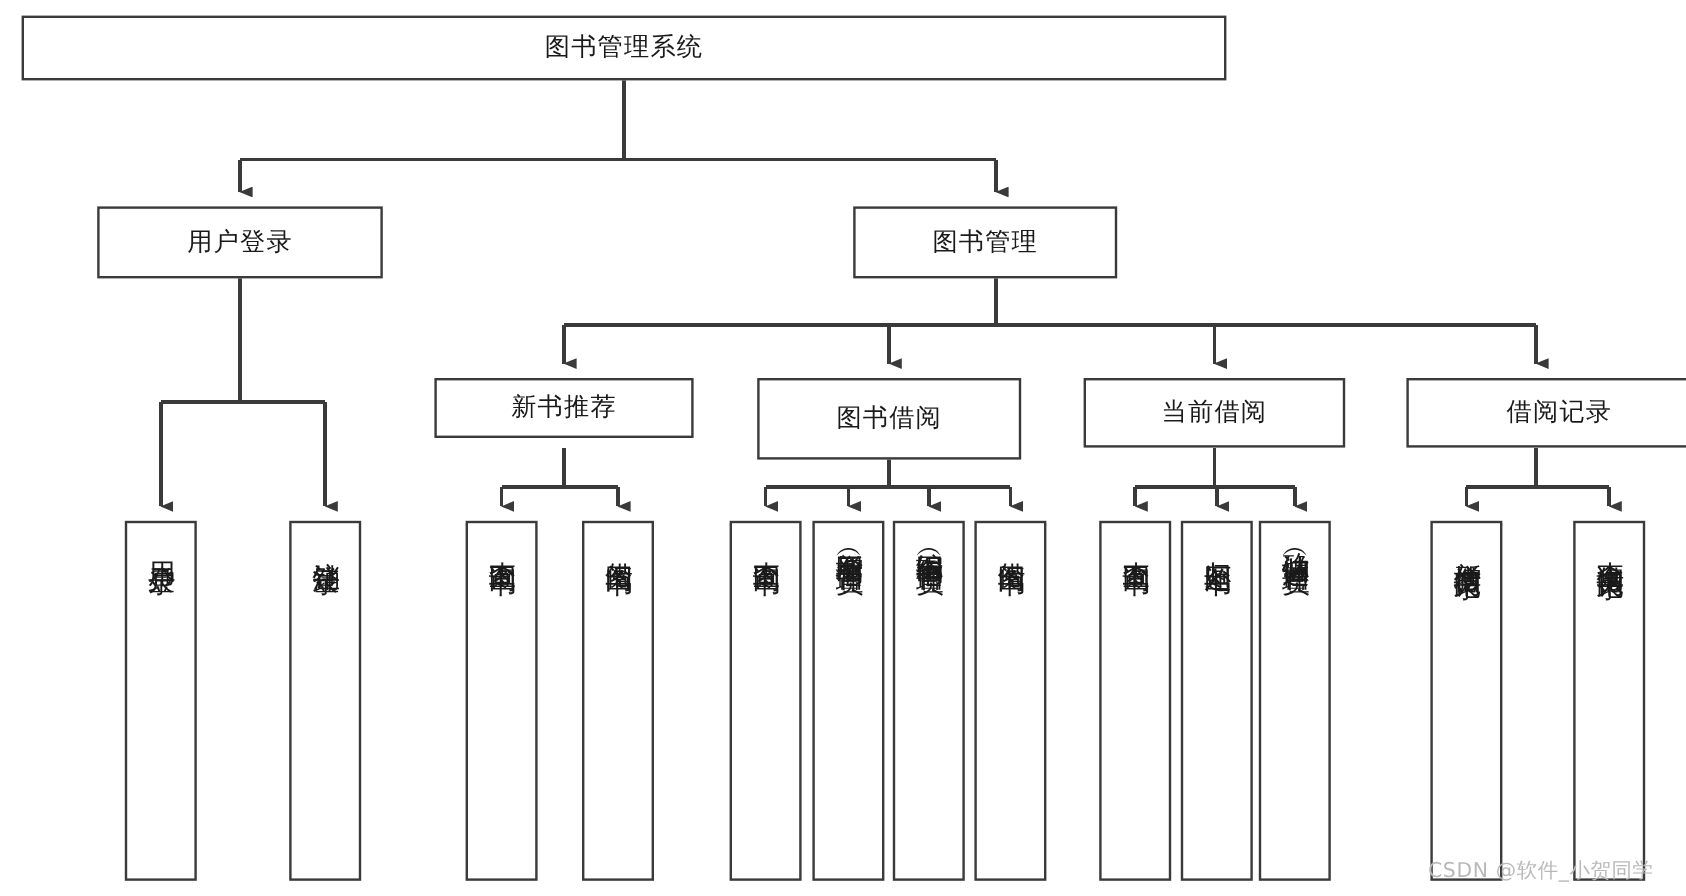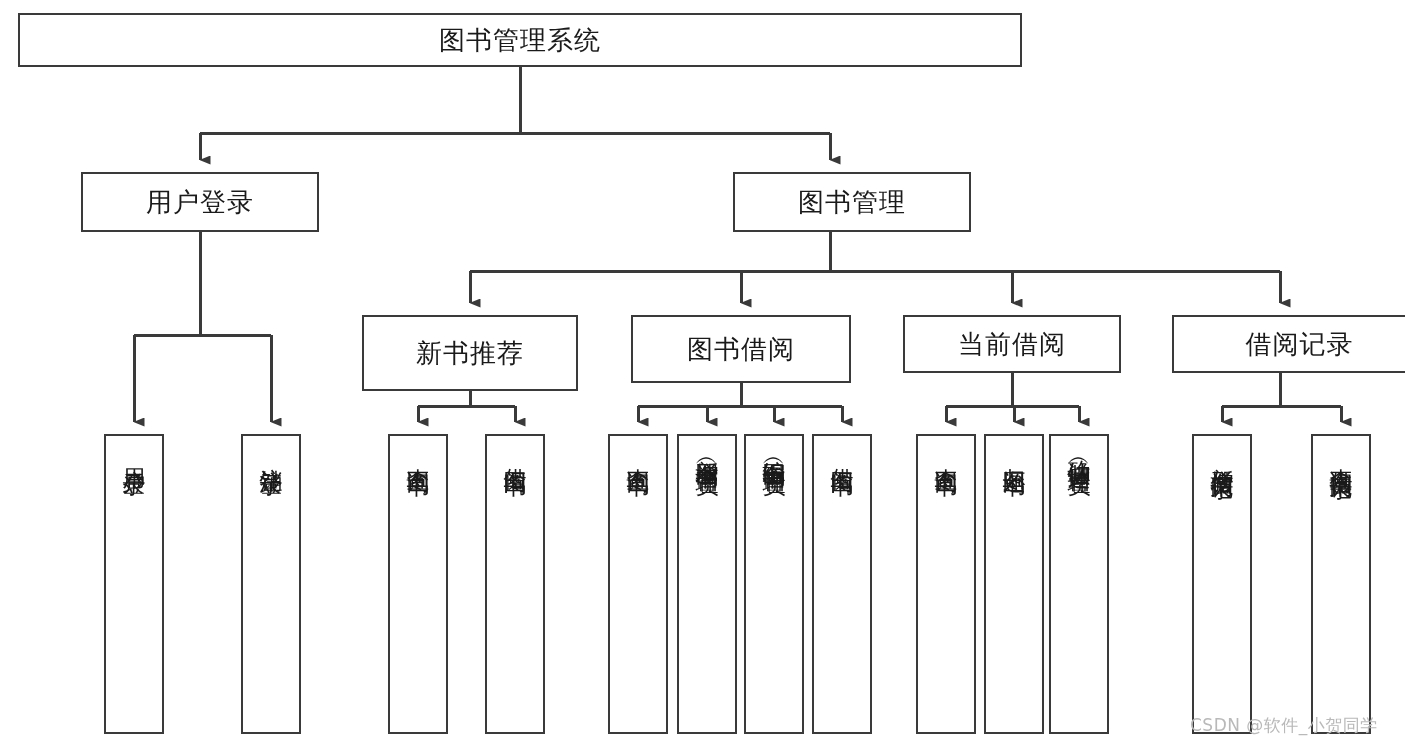--- a/index.html
+++ b/index.html
@@ -30,21 +30,21 @@
     box-sizing: border-box;
     background: #ffffff;
     border: 2px solid #3a3a3a;
     display: flex;
     align-items: center;
     justify-content: center;
     color: #1a1a1a;
   }
   .node.horizontal .node-label {
     writing-mode: horizontal-tb;
-    font-size: 26px;
+    font-size: 21px;
     line-height: 1.1;
     letter-spacing: 1px;
     white-space: nowrap;
   }
   .node.vertical {
     align-items: flex-start;
     padding-top: 14px;
   }
   .node.vertical .node-label {
     writing-mode: vertical-rl;
@@ -125,25 +125,25 @@
     </g>
   </svg>
 
   <div class="node horizontal" style="left:18px; top:13px; width:1004px; height:54px;">
     <span class="node-label">图书管理系统</span>
   </div>
 
   <div class="node horizontal" style="left:81px; top:172px; width:238px; height:60px;">
     <span class="node-label">用户登录</span>
   </div>
-  <div class="node horizontal" style="left:733px; top:172px; width:238px; height:60px;">
+  <div class="node horizontal" style="left:711px; top:172px; width:220px; height:60px;">
     <span class="node-label">图书管理</span>
   </div>
 
-  <div class="node horizontal" style="left:362px; top:315px; width:216px; height:76px;">
+  <div class="node horizontal" style="left:362px; top:315px; width:216px; height:50px;">
     <span class="node-label">新书推荐</span>
   </div>
   <div class="node horizontal" style="left:631px; top:315px; width:220px; height:68px;">
     <span class="node-label">图书借阅</span>
   </div>
   <div class="node horizontal" style="left:903px; top:315px; width:218px; height:58px;">
     <span class="node-label">当前借阅</span>
   </div>
   <div class="node horizontal" style="left:1172px; top:315px; width:255px; height:58px;text-align:right;">
     <span class="node-label">借阅记录</span>

